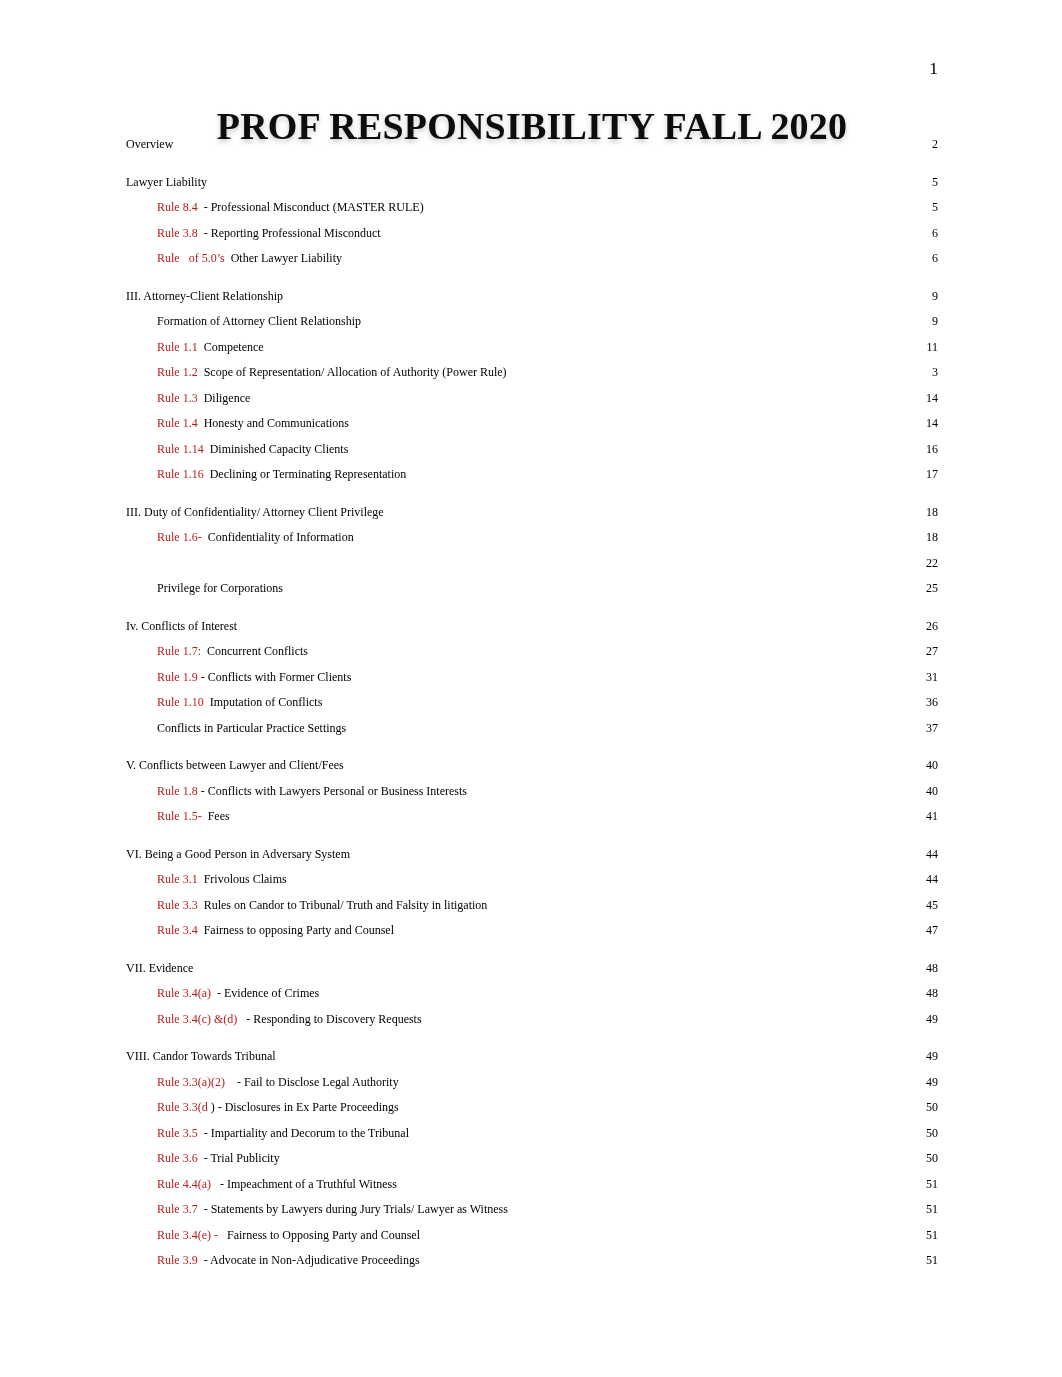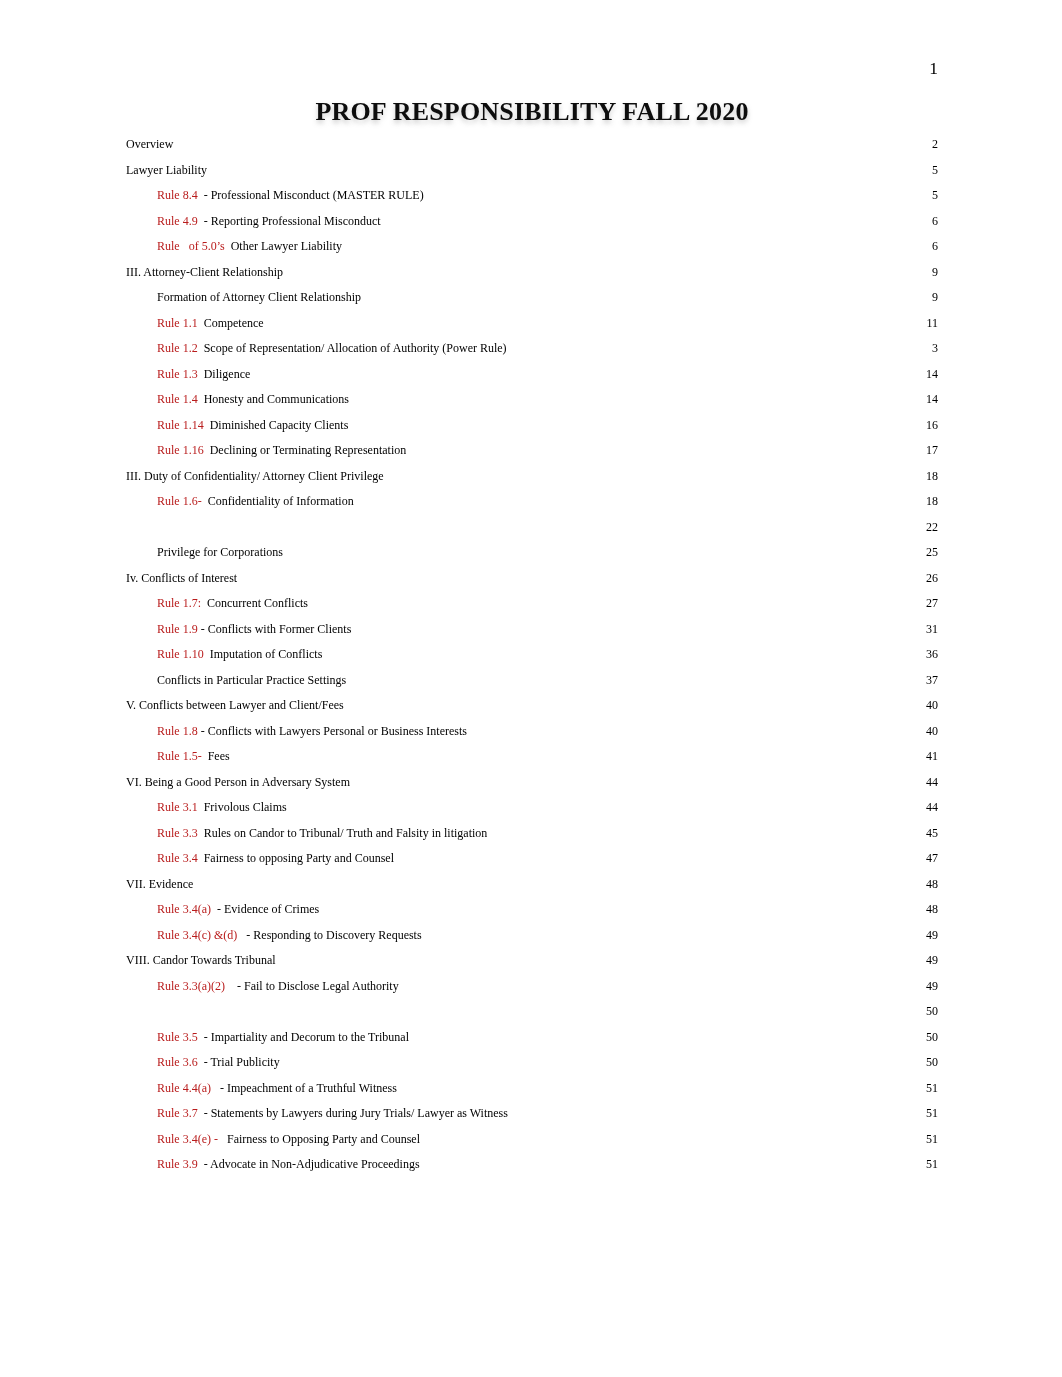--- a/index.html
+++ b/index.html
@@ -31,21 +31,21 @@
     font-size: 17.5px;
     line-height: 1;
     color: #000000;
   }
   .doc-title {
     position: absolute;
     top: 80px;
     left: 126px;
     width: 812px;
     text-align: center;
-    font-size: 26px;
+    font-size: 38px;
     line-height: 1.12;
     letter-spacing: 0.2px;
     color: #0d0d0d;
     text-shadow: 0 3px 5px rgba(120,120,120,0.38);
     white-space: nowrap;
   }
   .toc {
     position: absolute;
     top: 138px;
     left: 126px;
@@ -67,20 +67,21 @@
     white-space: pre;
   }
   .toc-entry .pagenum {
     position: absolute;
     right: 0;
     top: 0;
     text-align: right;
     color: #000000;
   }
   .toc-entry.level-1 {
+    margin-top: 12px;
   }
   .toc-entry.level-1:first-child {
     margin-top: 0;
   }
   .toc-entry.level-2 .label {
     left: 31px;
   }
   .rule-ref {
     color: #b91c1c;
     white-space: pre;
@@ -106,21 +107,21 @@
       </div>
       <div class="toc-entry level-1">
         <span class="label"><span class="rest-text">Lawyer Liability</span></span>
         <span class="pagenum">5</span>
       </div>
       <div class="toc-entry level-2">
         <span class="label"><span class="rule-ref">Rule 8.4</span><span class="rest-text">  - Professional Misconduct (MASTER RULE)</span></span>
         <span class="pagenum">5</span>
       </div>
       <div class="toc-entry level-2">
-        <span class="label"><span class="rule-ref">Rule 4.9</span><span class="rest-text">  - Reporting Professional Misconduct</span></span>
+        <span class="label"><span class="rule-ref">Rule 3.8</span><span class="rest-text">  - Reporting Professional Misconduct</span></span>
         <span class="pagenum">6</span>
       </div>
       <div class="toc-entry level-2">
         <span class="label"><span class="rule-ref">Rule   of 5.0’s</span><span class="rest-text">  Other Lawyer Liability</span></span>
         <span class="pagenum">6</span>
       </div>
       <div class="toc-entry level-1">
         <span class="label"><span class="rest-text">III. Attorney-Client Relationship</span></span>
         <span class="pagenum">9</span>
       </div>
@@ -229,20 +230,21 @@
       </div>
       <div class="toc-entry level-1">
         <span class="label"><span class="rest-text">VIII. Candor Towards Tribunal</span></span>
         <span class="pagenum">49</span>
       </div>
       <div class="toc-entry level-2">
         <span class="label"><span class="rule-ref">Rule 3.3(a)(2)</span><span class="rest-text">    - Fail to Disclose Legal Authority</span></span>
         <span class="pagenum">49</span>
       </div>
       <div class="toc-entry level-2">
+        <span class="label"><span class="rule-ref">Rule 3.3(d</span><span class="rest-text"> ) - Disclosures in Ex Parte Proceedings</span></span>
         <span class="pagenum">50</span>
       </div>
       <div class="toc-entry level-2">
         <span class="label"><span class="rule-ref">Rule 3.5</span><span class="rest-text">  - Impartiality and Decorum to the Tribunal</span></span>
         <span class="pagenum">50</span>
       </div>
       <div class="toc-entry level-2">
         <span class="label"><span class="rule-ref">Rule 3.6</span><span class="rest-text">  - Trial Publicity</span></span>
         <span class="pagenum">50</span>
       </div>

